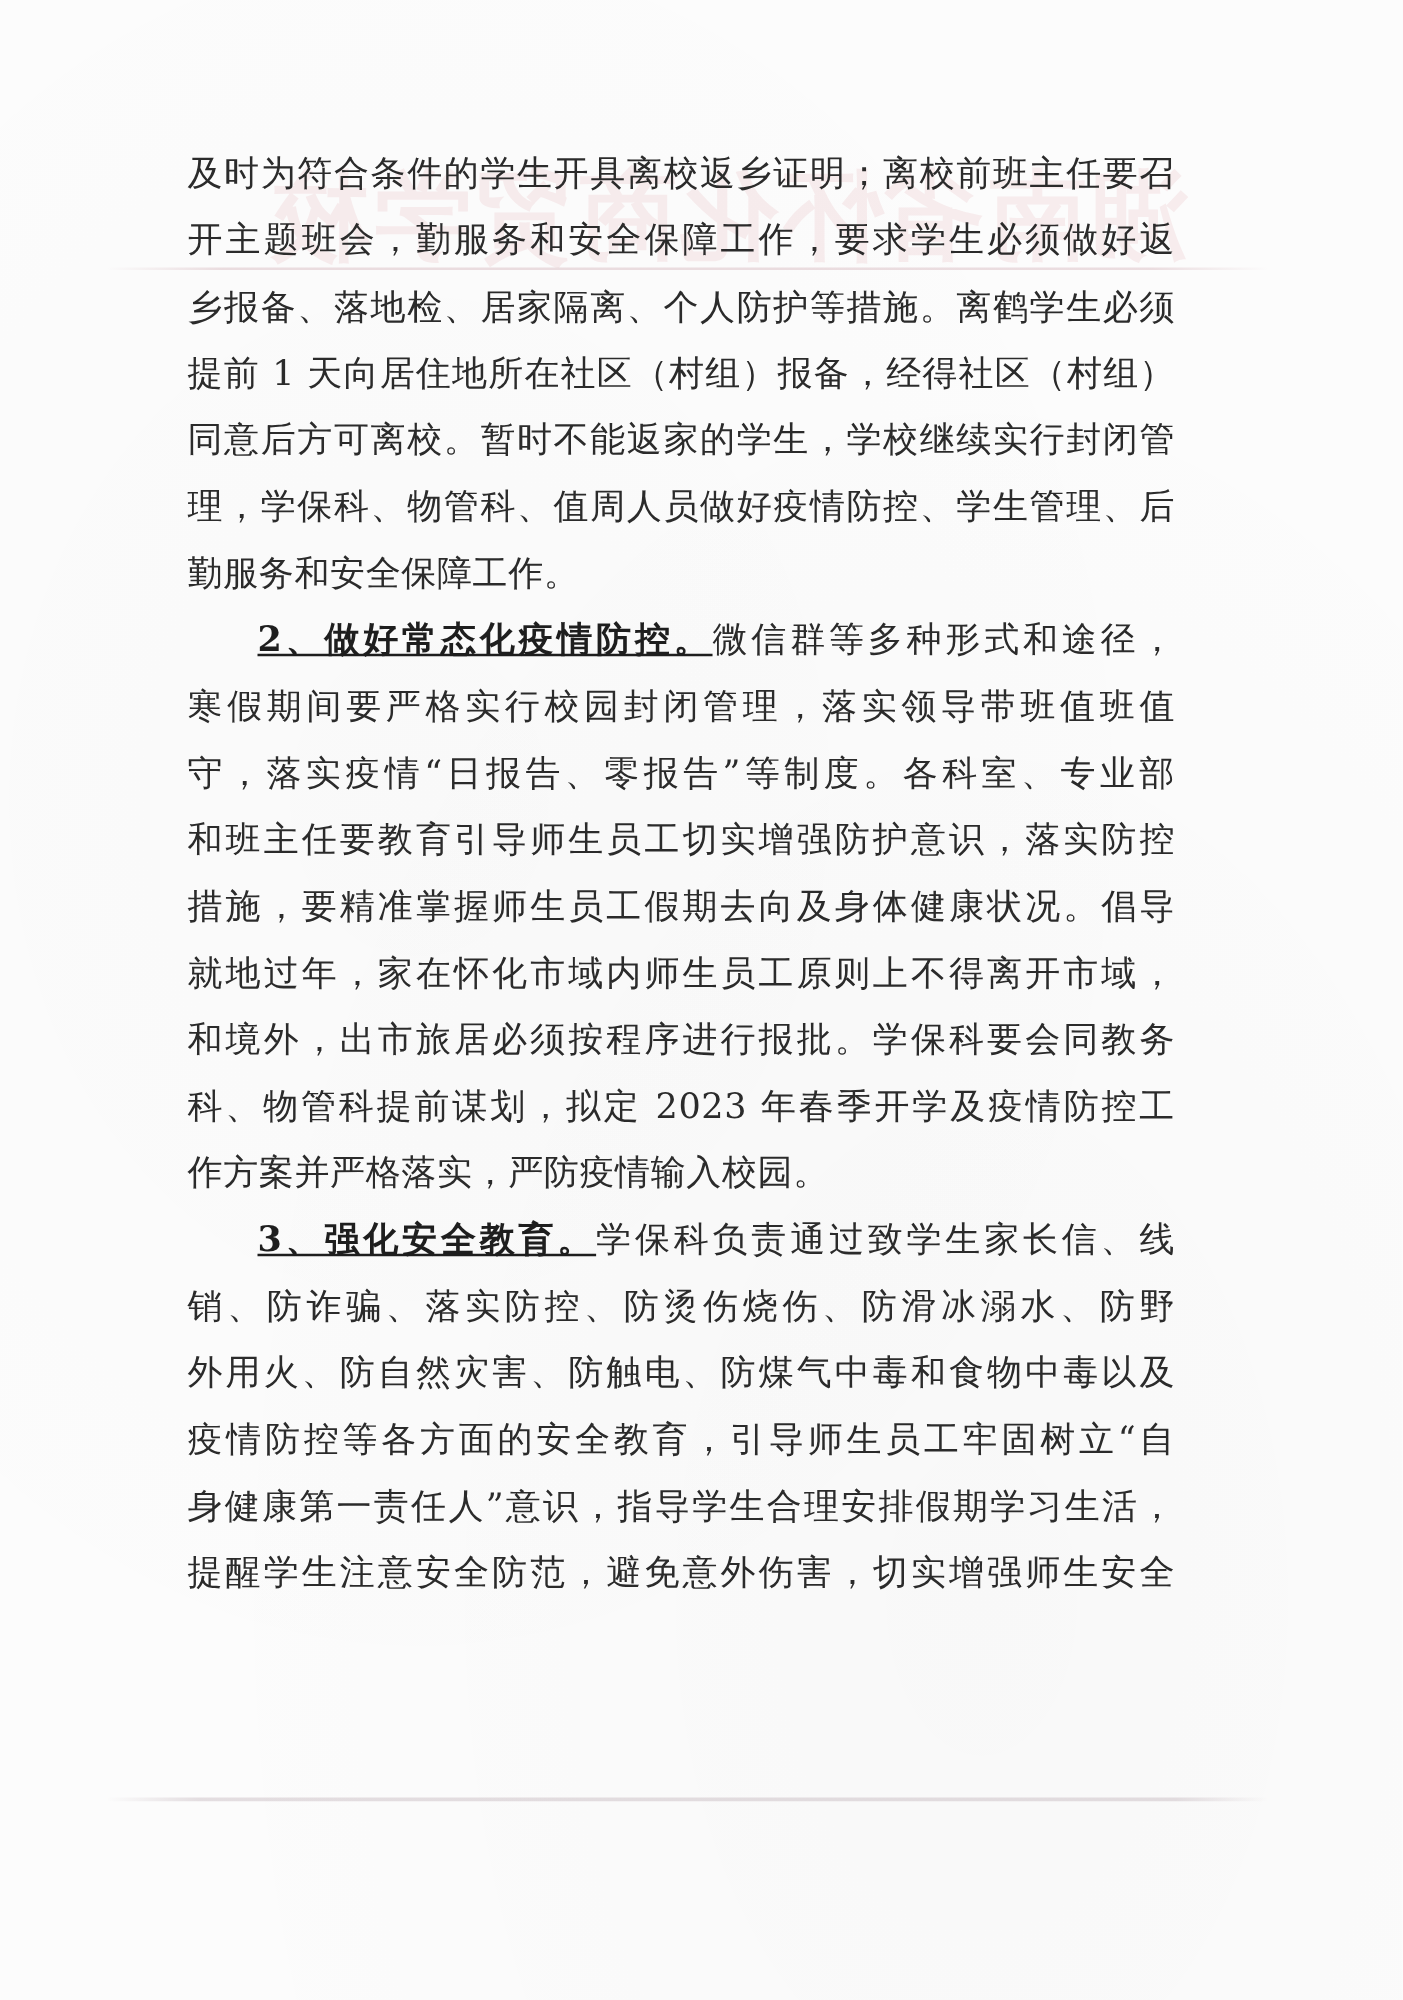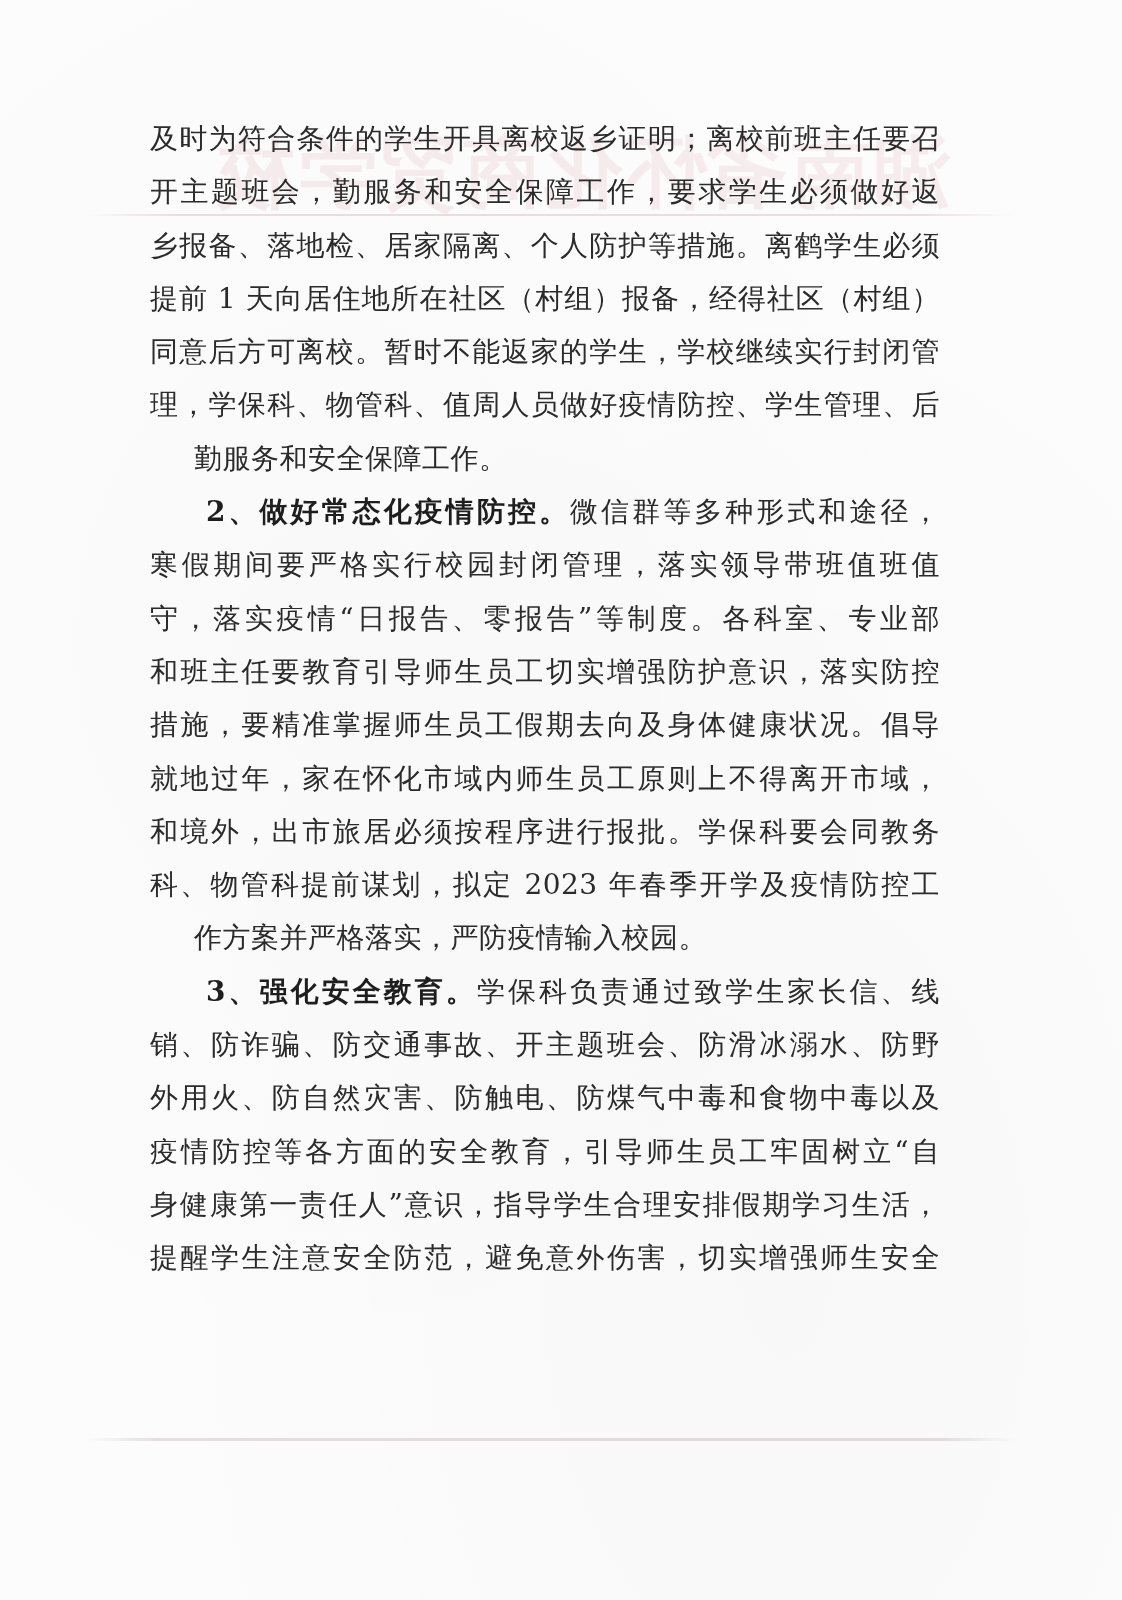--- a/index.html
+++ b/index.html
@@ -66,25 +66,25 @@
     text-align: justify;
     text-align-last: justify;
     letter-spacing: 0.5px;
     color: #2b2b2b;
   }
   .line.indent {
     padding-left: 56px;
   }
   .line.last {
     text-align-last: left;
-    margin-left: 44px;
   }
   .heading {
     font-weight: bold;
     color: #1e1e1e;
+    text-decoration: underline;
   }
 </style>
 </head>
 <body>
 
 <div class="page">
 
   <div class="bleed">湖南省怀化商贸学校</div>
 
   <div class="rule top"></div>
@@ -109,21 +109,21 @@
       <div class="line">和班主任要教育引导师生员工切实增强防护意识，落实防控</div>
       <div class="line">措施，要精准掌握师生员工假期去向及身体健康状况。倡导</div>
       <div class="line">就地过年，家在怀化市域内师生员工原则上不得离开市域，</div>
       <div class="line">和境外，出市旅居必须按程序进行报批。学保科要会同教务</div>
       <div class="line">科、物管科提前谋划，拟定 2023 年春季开学及疫情防控工</div>
       <div class="line last">作方案并严格落实，严防疫情输入校园。</div>
     </div>
 
     <div>
       <div class="line indent"><span class="heading">3、强化安全教育。</span><span>学保科负责通过致学生家长信、线</span></div>
-      <div class="line">销、防诈骗、防交通事故、开主题班会、防滑冰溺水、防野</div>
+      <div class="line">销、防诈骗、落实防控、防烫伤烧伤、防滑冰溺水、防野</div>
       <div class="line">外用火、防自然灾害、防触电、防煤气中毒和食物中毒以及</div>
       <div class="line">疫情防控等各方面的安全教育，引导师生员工牢固树立“自</div>
       <div class="line">身健康第一责任人”意识，指导学生合理安排假期学习生活，</div>
       <div class="line">提醒学生注意安全防范，避免意外伤害，切实增强师生安全</div>
     </div>
 
   </div>
 </div>
 
 </body></html>

